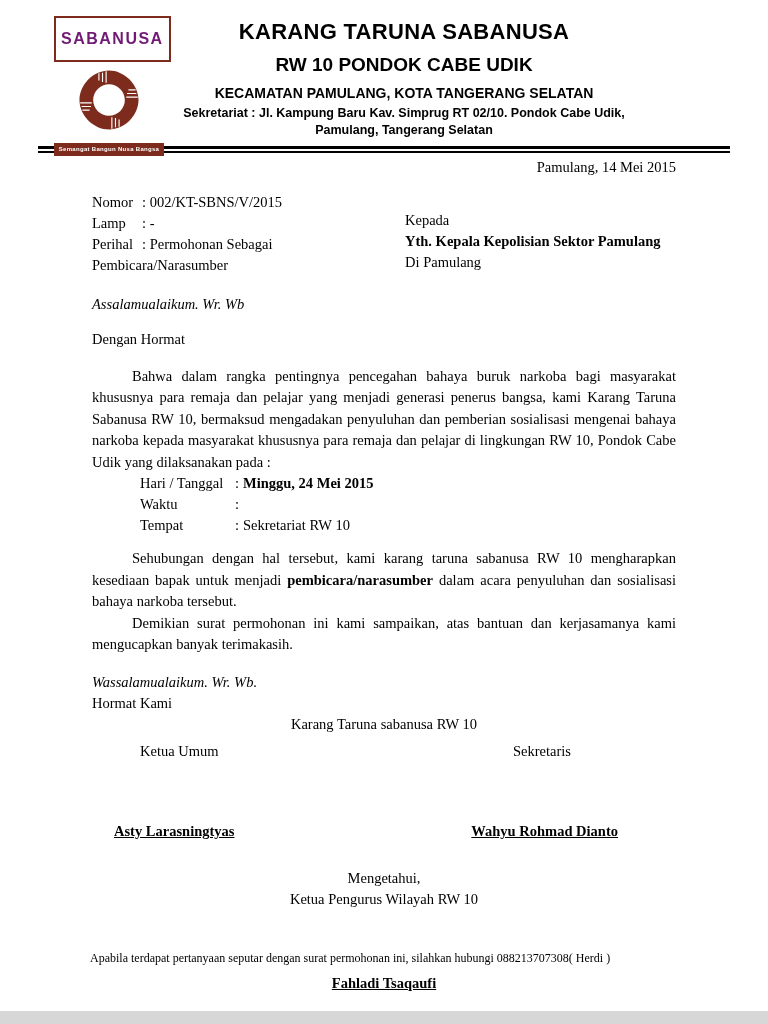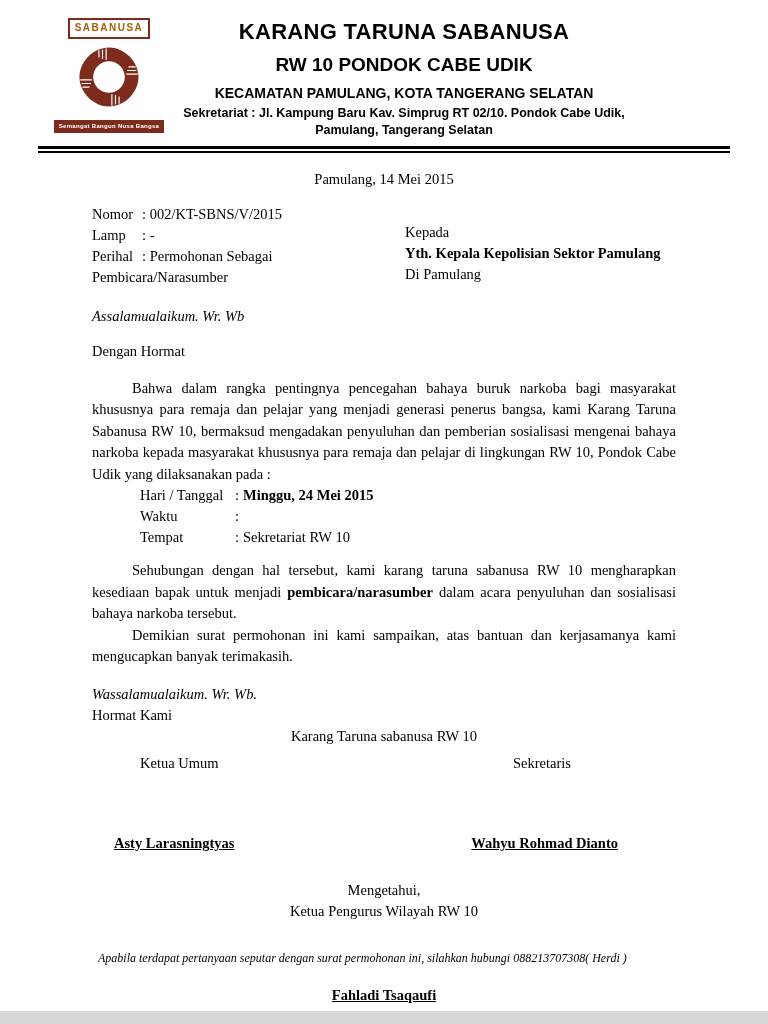--- a/index.html
+++ b/index.html
@@ -21,26 +21,26 @@
   .letterhead { position: relative; padding: 16px 40px 0 40px; }
   .logo {
     position: absolute;
     left: 54px; top: 16px;
     width: 110px;
     text-align: center;
     font-family: "Liberation Sans", sans-serif;
   }
   .logo-word {
     display: inline-block;
-    color: #a16207;
+    color: #701a75;
     border: 2px solid #7c2b1d;
     font-weight: bold;
-    font-size: 10px;
+    font-size: 16px;
     letter-spacing: 1.5px;
-    padding: 1px 5px;
+    padding: 9px 5px;
     margin-bottom: 2px;
   }
   .logo-ribbon {
     margin-top: 1px;
     background: #7c2b1d;
     color: #fff;
     font-size: 6px;
     font-weight: bold;
     padding: 2px 1px;
     letter-spacing: .3px;
@@ -57,21 +57,21 @@
   .h-district{ font-size: 14px; margin-top: 4px; }
   .h-addr    { font-size: 12.5px; line-height: 1.35; }
   .h-addr.first { margin-top: 2px; }
 
   .rules { margin: 7px 38px 0 38px; }
   .rule-thick { height: 3px; background: #000; }
   .rule-thin  { height: 1.5px; background: #000; margin-top: 2px; }
 
   
   .content { padding: 0 92px; }
-  .dateline { margin-top: 16px; text-align: center; }
+  .dateline { margin-top: 4px; text-align: right; }
 
   .meta { position: relative; margin-top: 14px; min-height: 88px; }
   .meta-row { line-height: 21px; }
   .m-label { display: inline-block; width: 50px; }
   .meta-right {
     position: absolute;
     left: 313px; top: 18px;
     line-height: 21px;
     white-space: nowrap;
   }
@@ -110,24 +110,23 @@
     padding-left: 22px;
     padding-right: 58px;
   }
   .sig-name { font-weight: bold; text-decoration: underline; }
   .center { text-align: center; }
   .know1 { margin-top: 25px; }
   .know-name { margin-top: 62px; font-weight: bold; text-decoration: underline; }
 
   .footnote {
     position: absolute;
-    left: 98px; right: 60px;
+    left: 90px; right: 60px;
     bottom: 56px;
     font-size: 12px;
-    font-style: italic;
   }
   .scan-edge {
     position: absolute;
     left: 0; right: 0; bottom: 0;
     height: 13px;
     background: #d7d7d7;
   }
 </style>
 </head>
 <body>

